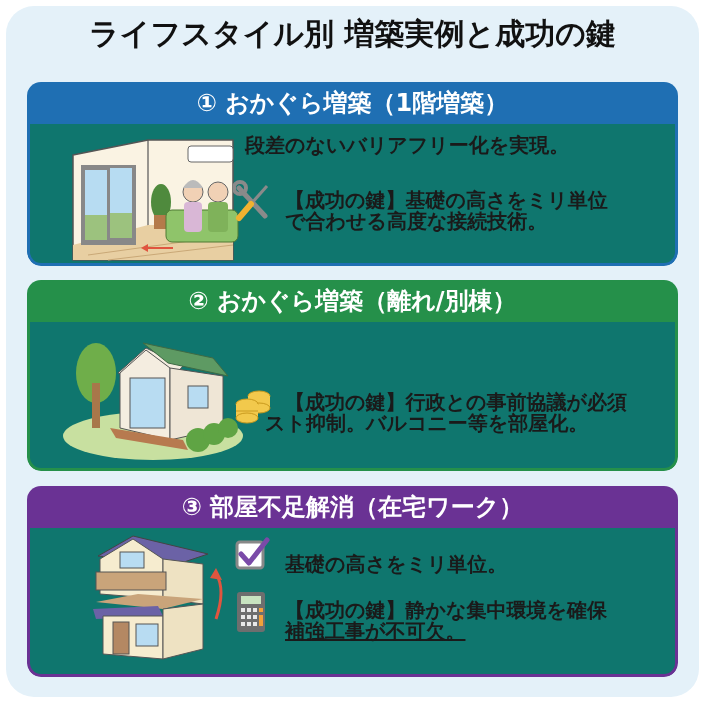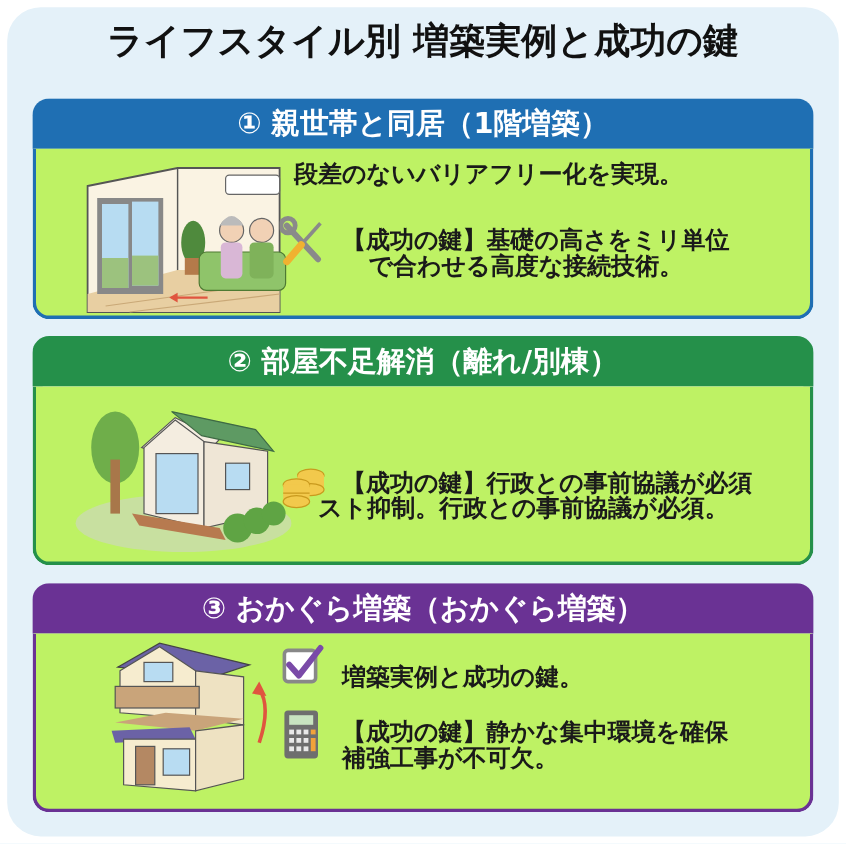--- a/index.html
+++ b/index.html
@@ -1,38 +1,38 @@
 <!DOCTYPE html>
 <html><head>
 <meta charset="utf-8">
 <style>
   html, body { margin:0; padding:0; }
   body { width:705px; height:703px; background:#ffffff; font-family:"DejaVu Sans", "Liberation Sans", sans-serif; overflow:hidden; }
   .frame { position:absolute; left:6px; top:6px; width:693px; height:691px; background:#e4f1f9; border-radius:28px; }
   .title { position:absolute; left:0; top:14px; width:705px; text-align:center; font-size:30px; font-weight:bold; color:#111; letter-spacing:0px; white-space:nowrap; }
   .card { position:absolute; left:27px; width:651px; border-radius:14px; overflow:hidden; box-sizing:border-box; }
   .card-head { height:42px; display:flex; align-items:center; justify-content:center; color:#fff; font-weight:bold; font-size:24px; white-space:nowrap; }
-  .card-body { position:absolute; left:0; right:0; top:42px; bottom:0; background:#bef264; border:3px solid; border-top:none; border-radius:0 0 14px 14px; box-sizing:border-box; }
+  .card-body { position:absolute; left:0; right:0; top:42px; bottom:0; background:#0f766e; border:3px solid; border-top:none; border-radius:0 0 14px 14px; box-sizing:border-box; }
   .illus { position:absolute; left:18px; top:6px; width:195px; height:140px; }
   .line1 { position:absolute; left:215px; font-size:20px; font-weight:bold; color:#1a1a1a; white-space:nowrap; }
   .key { position:absolute; left:215px; font-size:20px; font-weight:bold; color:#1a1a1a; line-height:33px; }
   .key .ico { position:absolute; left:-12px; top:8px; width:40px; height:44px; }
   .key .txt { position:absolute; left:40px; top:12px; white-space:nowrap; }
   .key .txt2 { position:absolute; left:0; top:33px; white-space:nowrap; }
 </style>
 </head>
 <body>
 
 <div class="frame"></div>
 <div class="title">ライフスタイル別 増築実例と成功の鍵</div>
 
 <div class="card" style="top:82px;height:184px;">
   <div class="card-head" style="background:#1f6fb3;">
     <span style="margin-right:8px;">①</span>
-    <span>親世帯と同居（1階増築）</span>
+    <span>おかぐら増築（1階増築）</span>
   </div>
   <div class="card-body" style="border-color:#1f6fb3;">
     <svg class="illus" viewBox="0 0 195 140">
       <polygon points="25,25 100,10 185,10 185,130 25,130" fill="#faf3e3" stroke="#555" stroke-width="1.5"></polygon>
       <line x1="100" y1="10" x2="100" y2="100" stroke="#555" stroke-width="1.2"></line>
       <polygon points="25,130 25,115 100,95 185,95 185,130" fill="#e8cfa2"></polygon>
       <line x1="40" y1="125" x2="185" y2="105" stroke="#c9a877"></line>
       <line x1="60" y1="130" x2="185" y2="115" stroke="#c9a877"></line>
       <rect x="33" y="35" width="55" height="80" fill="#888"></rect>
       <rect x="37" y="40" width="22" height="70" fill="#b7dcf2"></rect>
@@ -53,29 +53,29 @@
     </svg>
     <div class="line1" style="top:8px;">段差のないバリアフリー化を実現。</div>
     <div class="key" style="top:48px;">
       <svg class="ico" viewBox="0 0 40 44">
         <line x1="6" y1="8" x2="32" y2="36" stroke="#8a8a8a" stroke-width="5" stroke-linecap="round"></line>
         <circle cx="7" cy="8" r="6" fill="none" stroke="#8a8a8a" stroke-width="4"></circle>
         <line x1="34" y1="6" x2="18" y2="24" stroke="#8a8a8a" stroke-width="3"></line>
         <line x1="18" y1="24" x2="6" y2="38" stroke="#f0b230" stroke-width="6" stroke-linecap="round"></line>
       </svg>
       <span class="txt">【成功の鍵】基礎の高さをミリ単位</span>
-      <span class="txt2" style="left:40px;margin-left:22px;">で合わせる高度な接続技術。</span>
+      <span class="txt2" style="left:40px;">で合わせる高度な接続技術。</span>
     </div>
   </div>
 </div>
 
 <div class="card" style="top:280px;height:191px;">
   <div class="card-head" style="background:#25904a;">
     <span style="margin-right:8px;">②</span>
-    <span>部屋不足解消（離れ/別棟）</span>
+    <span>おかぐら増築（離れ/別棟）</span>
   </div>
   <div class="card-body" style="border-color:#25904a;">
     <svg class="illus" viewBox="0 0 195 140">
       <ellipse cx="105" cy="108" rx="90" ry="24" fill="#c8e0a0"></ellipse>
       <ellipse cx="48" cy="45" rx="20" ry="30" fill="#6fae4a"></ellipse>
       <rect x="44" y="55" width="8" height="45" fill="#a8774a"></rect>
       <polygon points="70,45 98,20 135,38 115,60" fill="#f4ede0" stroke="#555"></polygon>
       <polygon points="95,15 165,30 180,48 120,35" fill="#5e9a63" stroke="#3e6a44"></polygon>
       <polygon points="72,45 98,22 122,40 122,112 72,100" fill="#f4ede0" stroke="#555"></polygon>
       <polygon points="122,40 175,48 175,100 122,112" fill="#efe6d6" stroke="#555"></polygon>
@@ -90,29 +90,29 @@
       <svg class="ico" viewBox="0 0 40 44">
         <ellipse cx="26" cy="14" rx="11" ry="5" fill="#f2c94c" stroke="#c99a1e"></ellipse>
         <rect x="15" y="14" width="22" height="12" fill="#f2c94c"></rect>
         <ellipse cx="26" cy="26" rx="11" ry="5" fill="#f2c94c" stroke="#c99a1e"></ellipse>
         <ellipse cx="14" cy="22" rx="11" ry="5" fill="#f2c94c" stroke="#c99a1e"></ellipse>
         <rect x="3" y="22" width="22" height="14" fill="#f2c94c"></rect>
         <ellipse cx="14" cy="36" rx="11" ry="5" fill="#f2c94c" stroke="#c99a1e"></ellipse>
         <line x1="3" y1="29" x2="25" y2="29" stroke="#c99a1e"></line>
       </svg>
       <span class="txt">【成功の鍵】行政との事前協議が必須</span>
-      <span class="txt2" style="left:20px;">スト抑制。行政との事前協議が必須。</span>
+      <span class="txt2" style="left:20px;">スト抑制。バルコニー等を部屋化。</span>
     </div>
   </div>
 </div>
 
 <div class="card" style="top:486px;height:191px;">
   <div class="card-head" style="background:#6a3294;">
     <span style="margin-right:8px;">③</span>
-    <span>おかぐら増築（おかぐら増築）</span>
+    <span>部屋不足解消（在宅ワーク）</span>
   </div>
   <div class="card-body" style="border-color:#6a3294;">
     <svg class="illus" viewBox="0 0 195 140">
       <polygon points="50,22 85,2 160,20 130,30" fill="#6b62a6" stroke="#444"></polygon>
       <polygon points="52,25 85,5 115,25 115,65 52,60" fill="#f6eccf" stroke="#555"></polygon>
       <polygon points="115,25 155,30 155,70 115,65" fill="#eee2c2" stroke="#555"></polygon>
       <rect x="48" y="38" width="70" height="18" fill="#c9a47a" stroke="#555"></rect>
       <rect x="72" y="18" width="24" height="16" fill="#b8dcf2" stroke="#555"></rect>
       <polygon points="48,68 90,60 155,65 115,75" fill="#c9a47a"></polygon>
       <polygon points="45,75 110,72 115,82 48,85" fill="#6b62a6"></polygon>
@@ -121,37 +121,37 @@
       <rect x="65" y="88" width="16" height="32" fill="#b48863" stroke="#555"></rect>
       <rect x="88" y="90" width="22" height="22" fill="#b8dcf2" stroke="#555"></rect>
       <path d="M168,85 Q178,55 168,40" fill="none" stroke="#e0553f" stroke-width="3"></path>
       <polygon points="162,44 168,34 174,46" fill="#e0553f"></polygon>
     </svg>
     <div class="key" style="top:8px;">
       <svg class="ico" style="top:0;" viewBox="0 0 40 44">
         <rect x="4" y="6" width="26" height="26" rx="3" fill="#fff" stroke="#888" stroke-width="3"></rect>
         <polyline points="8,18 16,27 34,4" fill="none" stroke="#7a4aa8" stroke-width="5" stroke-linecap="round" stroke-linejoin="round"></polyline>
       </svg>
-      <span class="txt">増築実例と成功の鍵。</span>
+      <span class="txt">基礎の高さをミリ単位。</span>
     </div>
     <div class="key" style="top:54px;">
       <svg class="ico" viewBox="0 0 40 44">
         <rect x="4" y="2" width="28" height="40" rx="3" fill="#6e6e6e"></rect>
         <rect x="8" y="6" width="20" height="8" fill="#c8e3c0"></rect>
         <g fill="#e8e8e8">
           <rect x="8" y="18" width="4" height="4"></rect>
             <rect x="14" y="18" width="4" height="4"></rect>
             <rect x="20" y="18" width="4" height="4"></rect>
           <rect x="8" y="25" width="4" height="4"></rect>
             <rect x="14" y="25" width="4" height="4"></rect>
             <rect x="20" y="25" width="4" height="4"></rect>
           <rect x="8" y="32" width="4" height="4"></rect>
             <rect x="14" y="32" width="4" height="4"></rect>
             <rect x="20" y="32" width="4" height="4"></rect>
         </g>
         <rect x="26" y="18" width="4" height="4" fill="#f2a23a"></rect>
         <rect x="26" y="25" width="4" height="11" fill="#f2a23a"></rect>
       </svg>
       <span class="txt">【成功の鍵】静かな集中環境を確保</span>
-      <span class="txt2" style="left:40px;">補強工事が不可欠。</span>
+      <span class="txt2" style="left:40px;text-decoration:underline;">補強工事が不可欠。</span>
     </div>
   </div>
 </div>
 
 </body></html>

